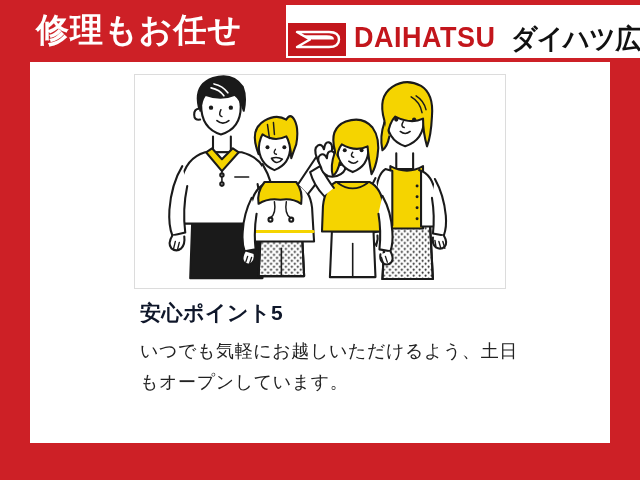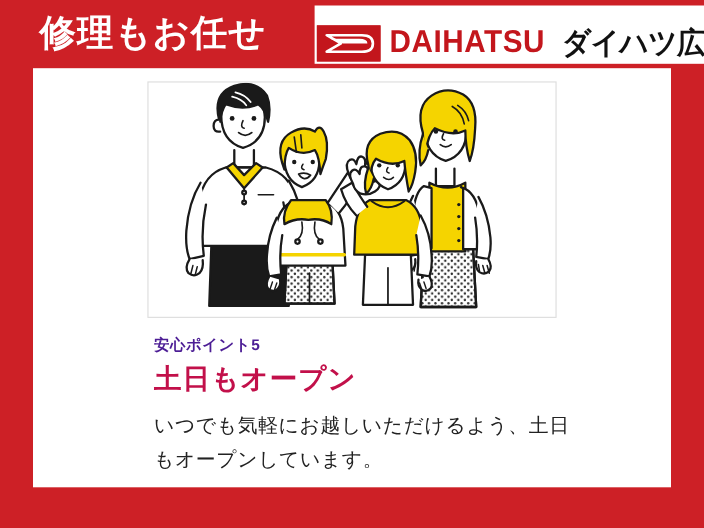--- a/index.html
+++ b/index.html
@@ -140,23 +140,23 @@
 
   
   .text-block {
     position: absolute;
     left: 110px;
     top: 238px;
     width: 420px;
   }
 
   .point-label {
-    font-size: 14px;
-    font-weight: bold;
-    color: #4c1d95;
+    font-size: 21px;
+    font-weight: bold;
+    color: #0f172a;
     line-height: 26px;
     letter-spacing: 0.5px;
     margin: 0;
   }
 
   .point-title {
     font-size: 25px;
     font-weight: bold;
     color: #c2104a;
     line-height: 34px;
@@ -351,18 +351,17 @@
           <pattern id="dotsA" width="6" height="6" patternUnits="userSpaceOnUse">
             <circle cx="1.6" cy="1.6" r="1.1" fill="#2a2a2a"></circle>
             <circle cx="4.6" cy="4.6" r="1.1" fill="#2a2a2a"></circle>
           </pattern>
         </defs>
       </svg>
     </div>
 
     <div class="text-block">
       <p class="point-label">安心ポイント5</p>
-      <p class="point-title">土日もオープン</p>
       <p class="point-desc">いつでも気軽にお越しいただけるよう、土日もオープンしています。</p>
     </div>
 
   </div>
 </div>
 
 </body></html>

